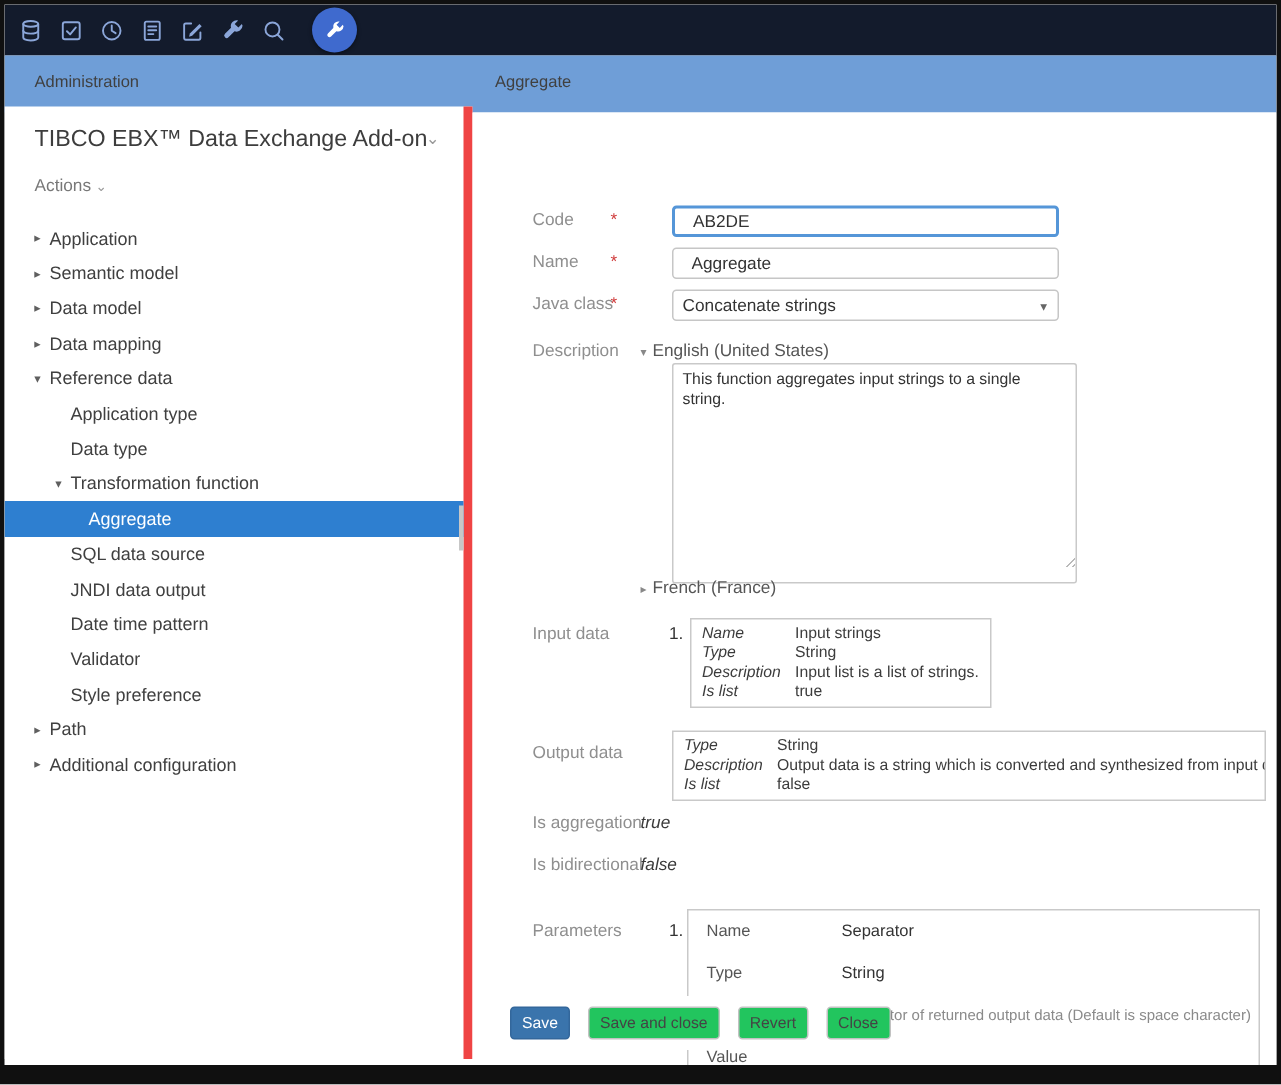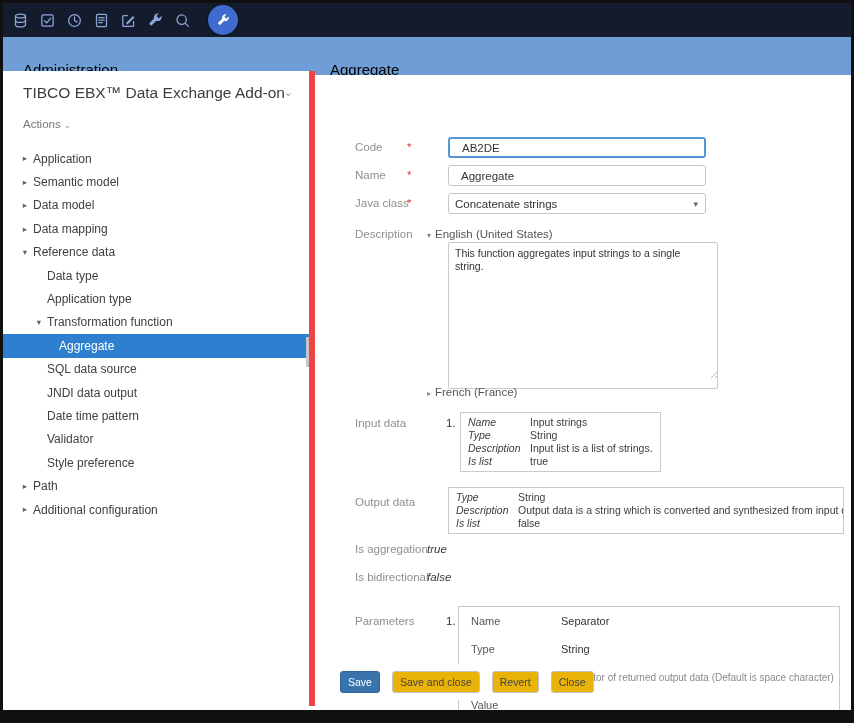--- a/index.html
+++ b/index.html
@@ -10,21 +10,21 @@
   .topbar-icons{display:flex;align-items:center;gap:10px;padding-left:9px;}
   .tb-icon{width:17px;height:17px;color:#8ba6d9;cursor:pointer;}
   .tb-icon svg{width:17px;height:17px;stroke:currentColor;fill:none;stroke-width:1.2;stroke-linecap:round;stroke-linejoin:round;}
   .tb-icon svg .f{fill:currentColor;stroke:none;}
   .tb-active{width:30px;height:30px;border-radius:50%;background:var(--active-tool,#3f6ace);display:flex;align-items:center;justify-content:center;margin-left:7px;box-shadow:0 1px 3px rgba(0,0,0,.45);cursor:pointer;}
   .tb-active svg{width:15px;height:15px;stroke:#fff;fill:none;stroke-width:1.2;}
   .tb-active svg .f{fill:#fff;stroke:none;}
 
   
   .header{position:absolute;left:0;top:34px;width:100%;height:38px;background:var(--header,#6f9ed7);}
-  .header-title{position:absolute;top:24px;font-size:15px;color:#000000;}
+  .header-title{position:absolute;top:12px;font-size:11px;color:#404040;}
   .header-title.left{left:20px;}
   .header-title.right{left:327px;}
 
   
   .sidebar{position:absolute;left:0;top:68px;width:312px;height:635px;background:#fff;border-right:6px solid #ef4444;box-sizing:border-box;}
   .sb-title{position:absolute;left:20px;top:13px;font-size:15.5px;color:#3d3d3d;white-space:nowrap;}
   .sb-caret{position:absolute;right:16px;top:15px;font-size:11px;color:#999;cursor:pointer;}
   .sb-actions{position:absolute;left:20px;top:47px;font-size:11.5px;color:#787878;cursor:pointer;}
   .sb-actions-caret{font-size:9px;margin-left:3px;color:#999;}
   .tree{position:absolute;left:0;top:76px;width:100%;}
@@ -59,21 +59,21 @@
   .detail-table .kv-val{color:#3c3c3c;}
 
   .param-table{position:absolute;left:143px;top:531px;width:382px;height:112px;box-sizing:border-box;border:1px solid #c9c9c9;background:#fff;font-size:11px;overflow:hidden;}
   .param-table .kv-row{display:flex;align-items:center;height:28px;padding-left:12px;white-space:nowrap;}
   .param-table .kv-key{width:90px;flex:none;color:#555;}
   .param-table .kv-val{color:#333;}
   .param-table .kv-val.muted{color:#8a8a8a;font-size:10px;}
 
   .footer-mask{position:absolute;left:16px;top:589px;width:236px;height:36px;background:#fff;}
   .footer-buttons{position:absolute;left:25px;top:596px;display:flex;gap:12px;}
-  .fbtn{height:22px;padding:0 7px;font-size:10.5px;font-family:inherit;background:#eab308;border:1px solid #c2c2c2;border-radius:3px;color:#444;cursor:pointer;white-space:nowrap;}
+  .fbtn{height:22px;padding:0 7px;font-size:10.5px;font-family:inherit;background:#22c55e;border:1px solid #c2c2c2;border-radius:3px;color:#444;cursor:pointer;white-space:nowrap;}
   .fbtn.primary{background:var(--save,#3a74ac);border-color:#33679b;color:#fff;}
 </style>
 </head>
 <body>
 
 <div class="stage">
 
   <div class="topbar">
     <div class="topbar-icons" id="topbar-icons">
         <div class="tb-icon"><svg viewBox="0 0 16 16">
@@ -139,25 +139,25 @@
         <div class="tree-row lvl0">
           <span class="arrow">▸</span>
           <span class="tlabel">Data mapping</span>
         </div>
         <div class="tree-row lvl0">
           <span class="arrow">▾</span>
           <span class="tlabel">Reference data</span>
         </div>
         <div class="tree-row lvl1">
           <span class="arrow"></span>
+          <span class="tlabel">Application type</span>
+        </div>
+        <div class="tree-row lvl1">
+          <span class="arrow"></span>
           <span class="tlabel">Data type</span>
-        </div>
-        <div class="tree-row lvl1">
-          <span class="arrow"></span>
-          <span class="tlabel">Application type</span>
         </div>
         <div class="tree-row lvl1">
           <span class="arrow">▾</span>
           <span class="tlabel">Transformation function</span>
         </div>
         <div class="tree-row lvl2 selected">
           <span class="arrow"></span>
           <span class="tlabel">Aggregate</span>
         </div>
         <div class="tree-row lvl1">

